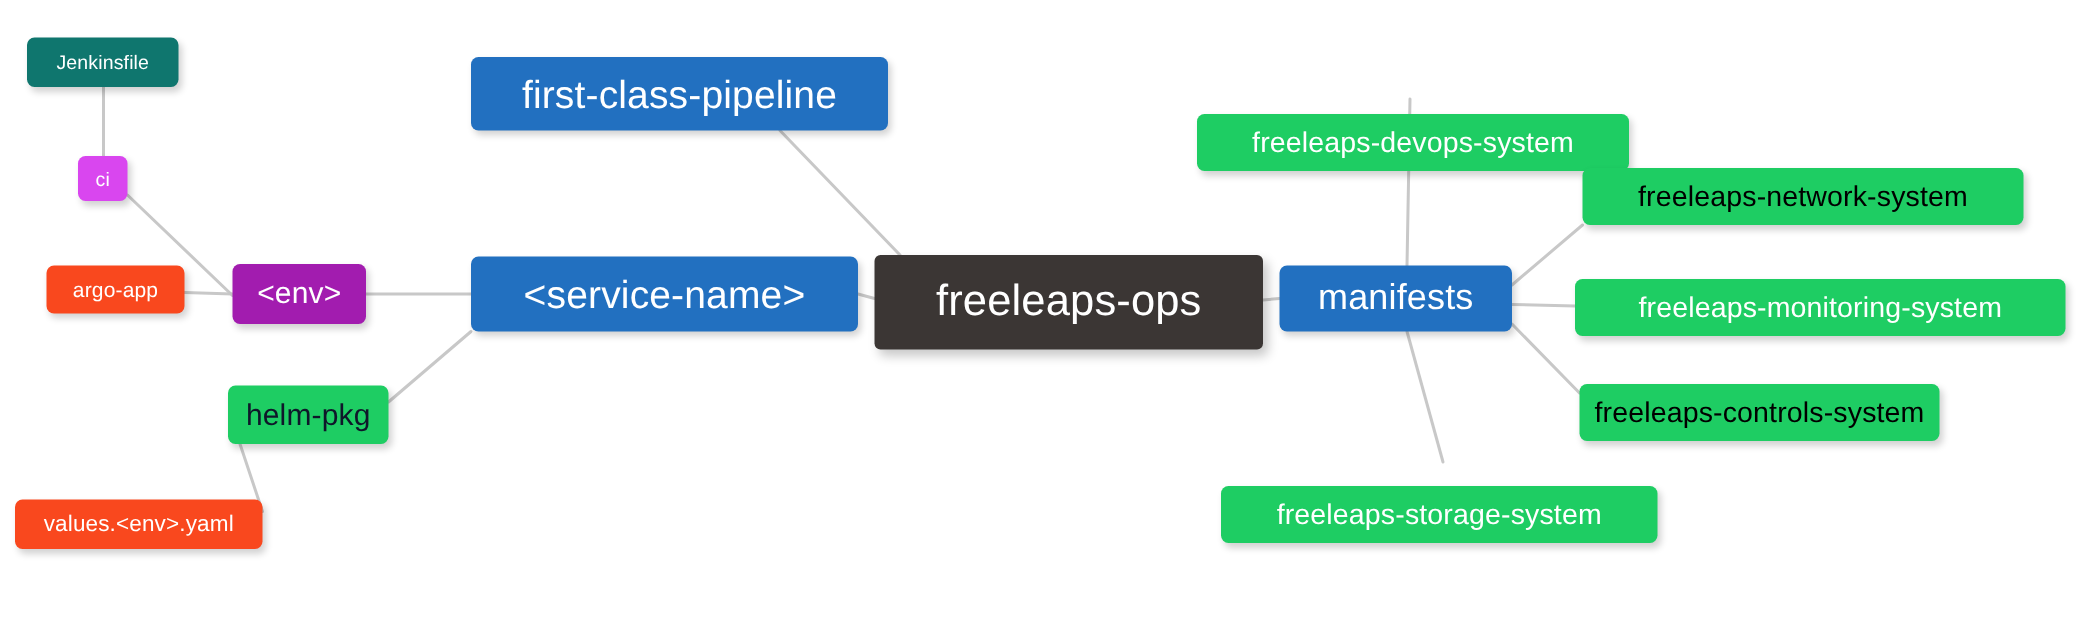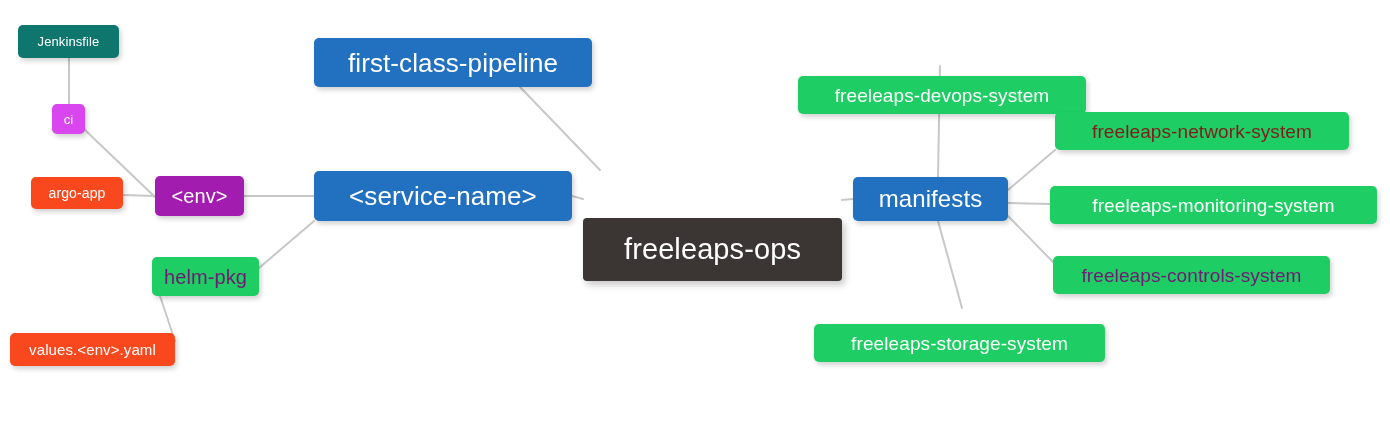--- a/index.html
+++ b/index.html
@@ -75,47 +75,47 @@
       </div>
       <div class="node" style="left: 52px; top: 104px; width: 33px; height: 30px; background: #d946ef; color: rgb(255, 255, 255); font-size: 13px;">
         <span class="node-label">ci</span>
       </div>
       <div class="node" style="left: 31px; top: 177px; width: 92px; height: 32px; background: rgb(249, 72, 30); color: rgb(255, 255, 255); font-size: 14px;">
         <span class="node-label">argo-app</span>
       </div>
       <div class="node" style="left: 155px; top: 176px; width: 89px; height: 40px; background: #a21caf; color: rgb(255, 255, 255); font-size: 20px;">
         <span class="node-label">&lt;env&gt;</span>
       </div>
-      <div class="node" style="left: 152px; top: 257px; width: 107px; height: 39px; background: rgb(30, 205, 99); color: #701a75; font-size: 20px;">
+      <div class="node" style="left: 152px; top: 257px; width: 107px; height: 39px; background: rgb(30, 205, 99); color: #0f172a; font-size: 20px;">
         <span class="node-label">helm-pkg</span>
       </div>
       <div class="node" style="left: 10px; top: 333px; width: 165px; height: 33px; background: rgb(249, 72, 30); color: rgb(255, 255, 255); font-size: 15px;">
         <span class="node-label">values.&lt;env&gt;.yaml</span>
       </div>
       <div class="node" style="left: 314px; top: 38px; width: 278px; height: 49px; background: rgb(34, 112, 192); color: rgb(255, 255, 255); font-size: 26px;">
         <span class="node-label">first-class-pipeline</span>
       </div>
       <div class="node" style="left: 314px; top: 171px; width: 258px; height: 50px; background: rgb(34, 112, 192); color: rgb(255, 255, 255); font-size: 26px;">
         <span class="node-label">&lt;service-name&gt;</span>
       </div>
-      <div class="node root" style="left: 583px; top: 170px; width: 259px; height: 63px; background: rgb(59, 54, 52); color: rgb(255, 255, 255); font-size: 29px; margin-top: 48px;">
+      <div class="node root" style="left: 583px; top: 170px; width: 259px; height: 63px; background: rgb(59, 54, 52); color: rgb(255, 255, 255); font-size: 29px;">
         <span class="node-label">freeleaps-ops</span>
       </div>
       <div class="node" style="left: 853px; top: 177px; width: 155px; height: 44px; background: rgb(34, 112, 192); color: rgb(255, 255, 255); font-size: 24px;">
         <span class="node-label">manifests</span>
       </div>
       <div class="node" style="left: 798px; top: 28px; width: 288px; height: 38px; background: rgb(30, 205, 99); color: rgb(255, 255, 255); font-size: 19px; margin-top: 48px;">
         <span class="node-label">freeleaps-devops-system</span>
       </div>
-      <div class="node" style="left: 1055px; top: 112px; width: 294px; height: 38px; background: rgb(30, 205, 99); color: #7f1d1d; font-size: 19px;">
+      <div class="node" style="left: 1055px; top: 112px; width: 294px; height: 38px; background: rgb(30, 205, 99); color: #000000; font-size: 19px;">
         <span class="node-label">freeleaps-network-system</span>
       </div>
       <div class="node" style="left: 1050px; top: 186px; width: 327px; height: 38px; background: rgb(30, 205, 99); color: rgb(255, 255, 255); font-size: 19px;">
         <span class="node-label">freeleaps-monitoring-system</span>
       </div>
-      <div class="node" style="left: 1053px; top: 256px; width: 277px; height: 38px; background: rgb(30, 205, 99); color: #701a75; font-size: 19px;">
+      <div class="node" style="left: 1053px; top: 256px; width: 240px; height: 38px; background: rgb(30, 205, 99); color: #000000; font-size: 19px;">
         <span class="node-label">freeleaps-controls-system</span>
       </div>
       <div class="node" style="left: 814px; top: 308px; width: 291px; height: 38px; background: rgb(30, 205, 99); color: rgb(255, 255, 255); font-size: 19px; margin-top: 16px;">
         <span class="node-label">freeleaps-storage-system</span>
       </div>
     </div>
 </div>
 
 </body></html>

